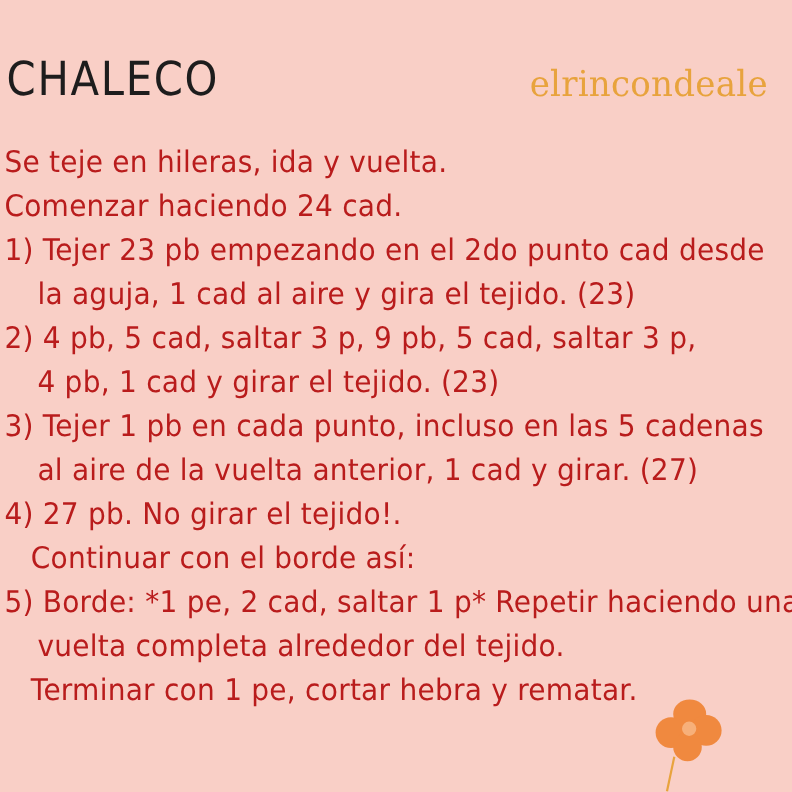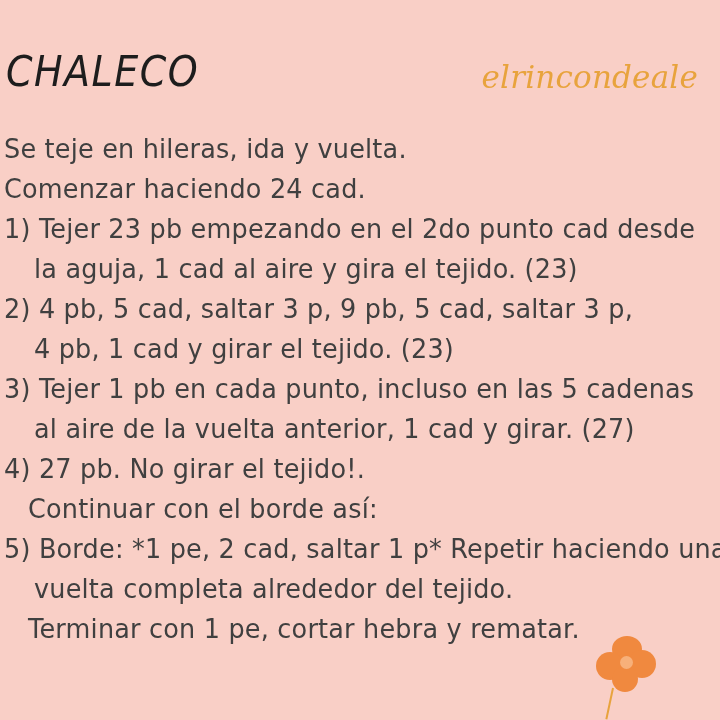--- a/index.html
+++ b/index.html
@@ -24,21 +24,20 @@
     position: absolute;
     top: 52px;
     left: 0;
     width: 720px;
     height: 56px;
     display: flex;
     align-items: baseline;
     justify-content: space-between;
     padding: 0 22px 0 6px;
     box-sizing: border-box;
-    font-style: italic;
   }
   .title {
     font-family: "DejaVu Sans", sans-serif;
     font-size: 38px;
     letter-spacing: 1.5px;
     color: #1d1d1d;
     font-weight: 400;
     transform: scaleY(1.12);
     transform-origin: left bottom;
   }
@@ -49,21 +48,21 @@
     letter-spacing: 0.2px;
     transform: scaleY(1.05);
   }
   .body-text {
     position: absolute;
     top: 128px;
     left: 0;
     width: 720px;
     padding: 0 8px 0 4px;
     box-sizing: border-box;
-    color: #404040;
+    color: #b91c1c;
     font-size: 25.5px;
     line-height: 40px;
     letter-spacing: 0.2px;
   }
   .line {
     white-space: nowrap;
     transform: scaleY(1.06);
     transform-origin: left center;
   }
   .line.indent-1 { padding-left: 30px; }

